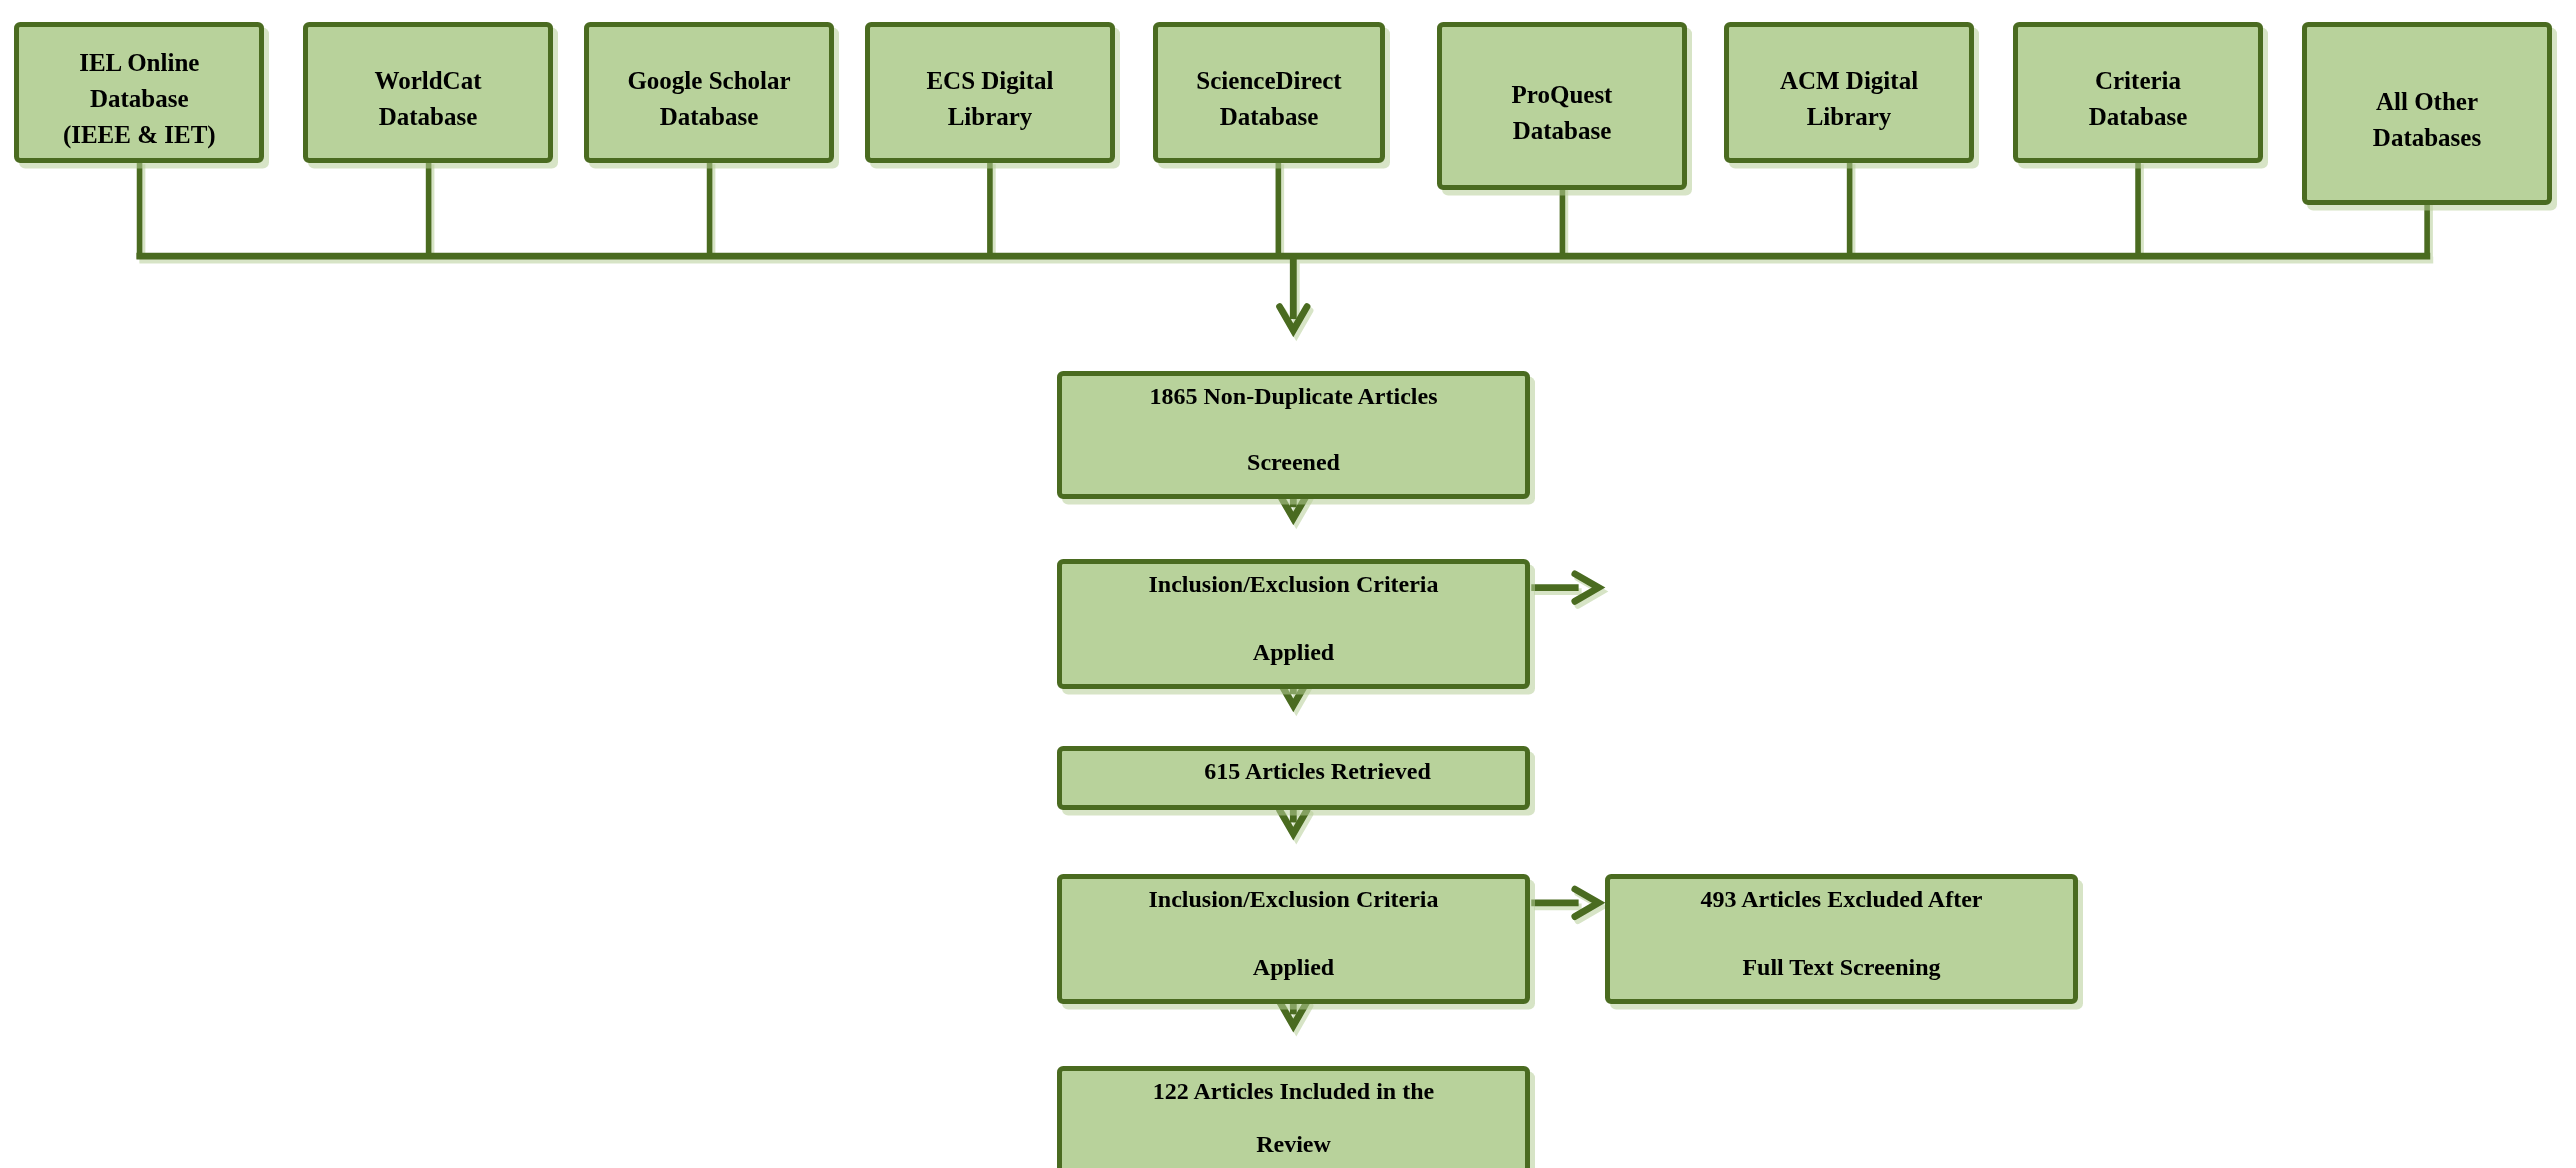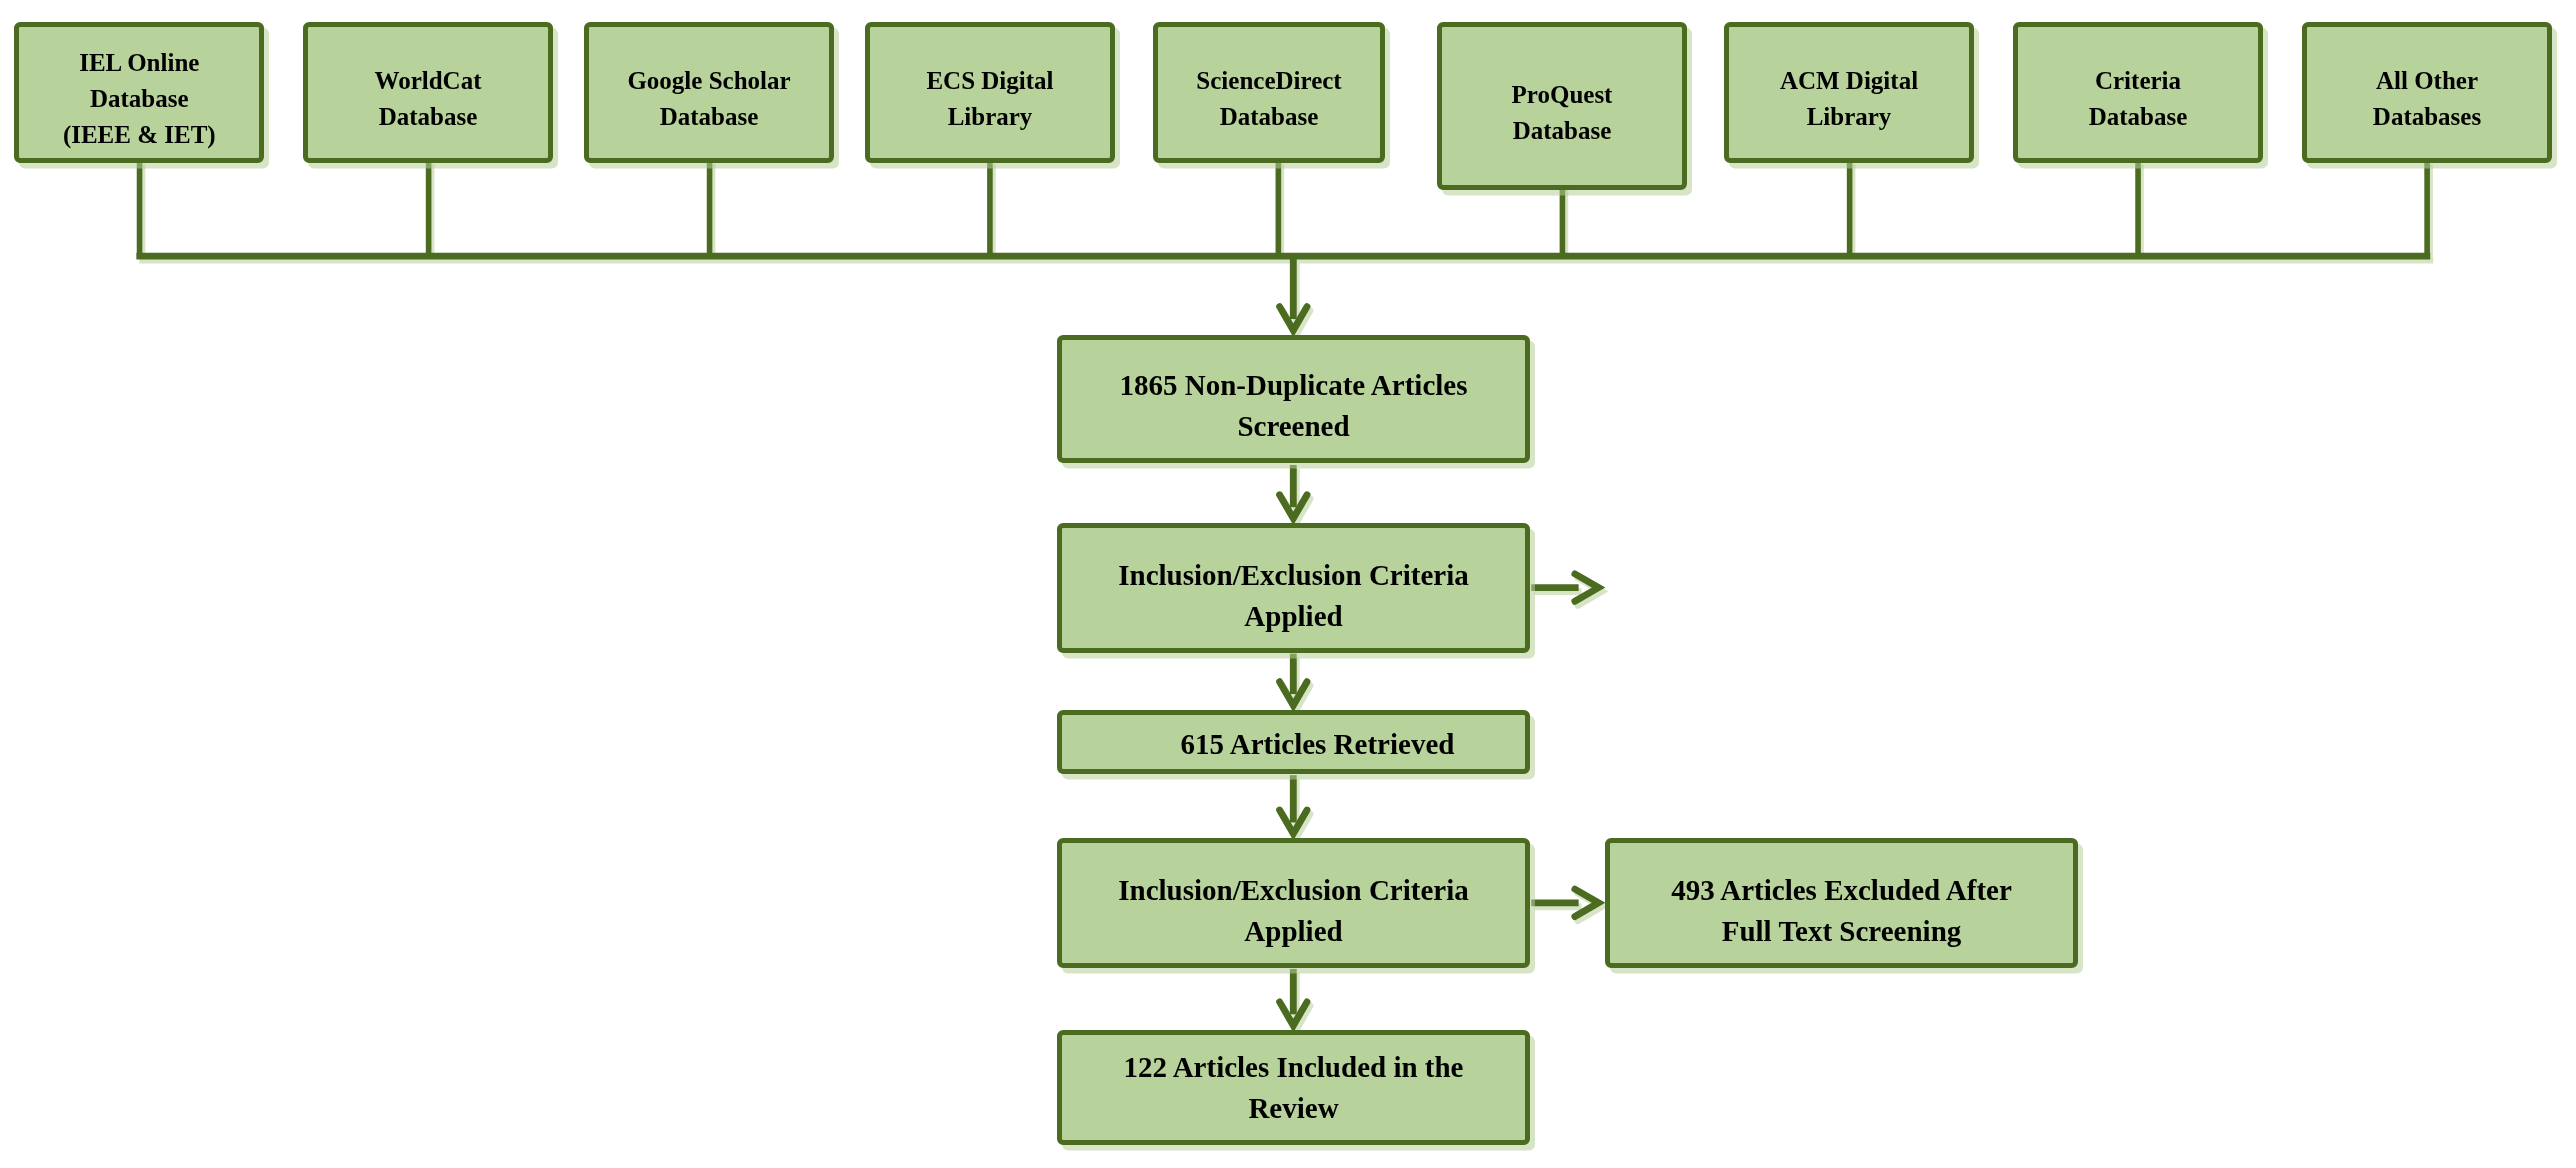--- a/index.html
+++ b/index.html
@@ -30,24 +30,25 @@
     color: #000000;
     box-shadow: 5px 5.6px 0 rgba(183,206,152,0.55);
   }
   .src {
     font-size: 25px;
     line-height: 36px;
     padding-top: 13.7px;
     justify-content: center;
   }
   .mid {
-    font-size: 29px;
+    font-size: 24px;
     line-height: 41px;
-    justify-content: flex-end;
+    justify-content: space-between;
     padding-bottom: 11.2px;
+    margin-top: 36px;
   }
   .mid--slim { padding-bottom: 3.7px; padding-left: 48px; }
   .ln { display: block; white-space: nowrap; }
 </style>
 </head>
 <body>
 
 <div class="canvas">
 
   <svg class="connectors" width="2576" height="1169" viewBox="0 0 4135 1876">
@@ -114,21 +115,21 @@
     <span class="ln">Database</span>
   </div>
   <div class="box src" style="left:1724px;top:22px;width:250px;height:141px">
     <span class="ln">ACM Digital</span>
     <span class="ln">Library</span>
   </div>
   <div class="box src" style="left:2013px;top:22px;width:250px;height:141px">
     <span class="ln">Criteria</span>
     <span class="ln">Database</span>
   </div>
-  <div class="box src" style="left:2302px;top:22px;width:250px;height:141px">
+  <div class="box src" style="left:2302px;top:22px;width:250px;height:183px">
     <span class="ln">All Other</span>
     <span class="ln">Databases</span>
   </div>
 
   <div class="box mid" style="left:1057px;top:335px;width:473px;height:128px">
     <span class="ln">1865 Non-Duplicate Articles</span>
     <span class="ln">Screened</span>
   </div>
   <div class="box mid" style="left:1057px;top:523px;width:473px;height:130px">
     <span class="ln">Inclusion/Exclusion Criteria</span>

